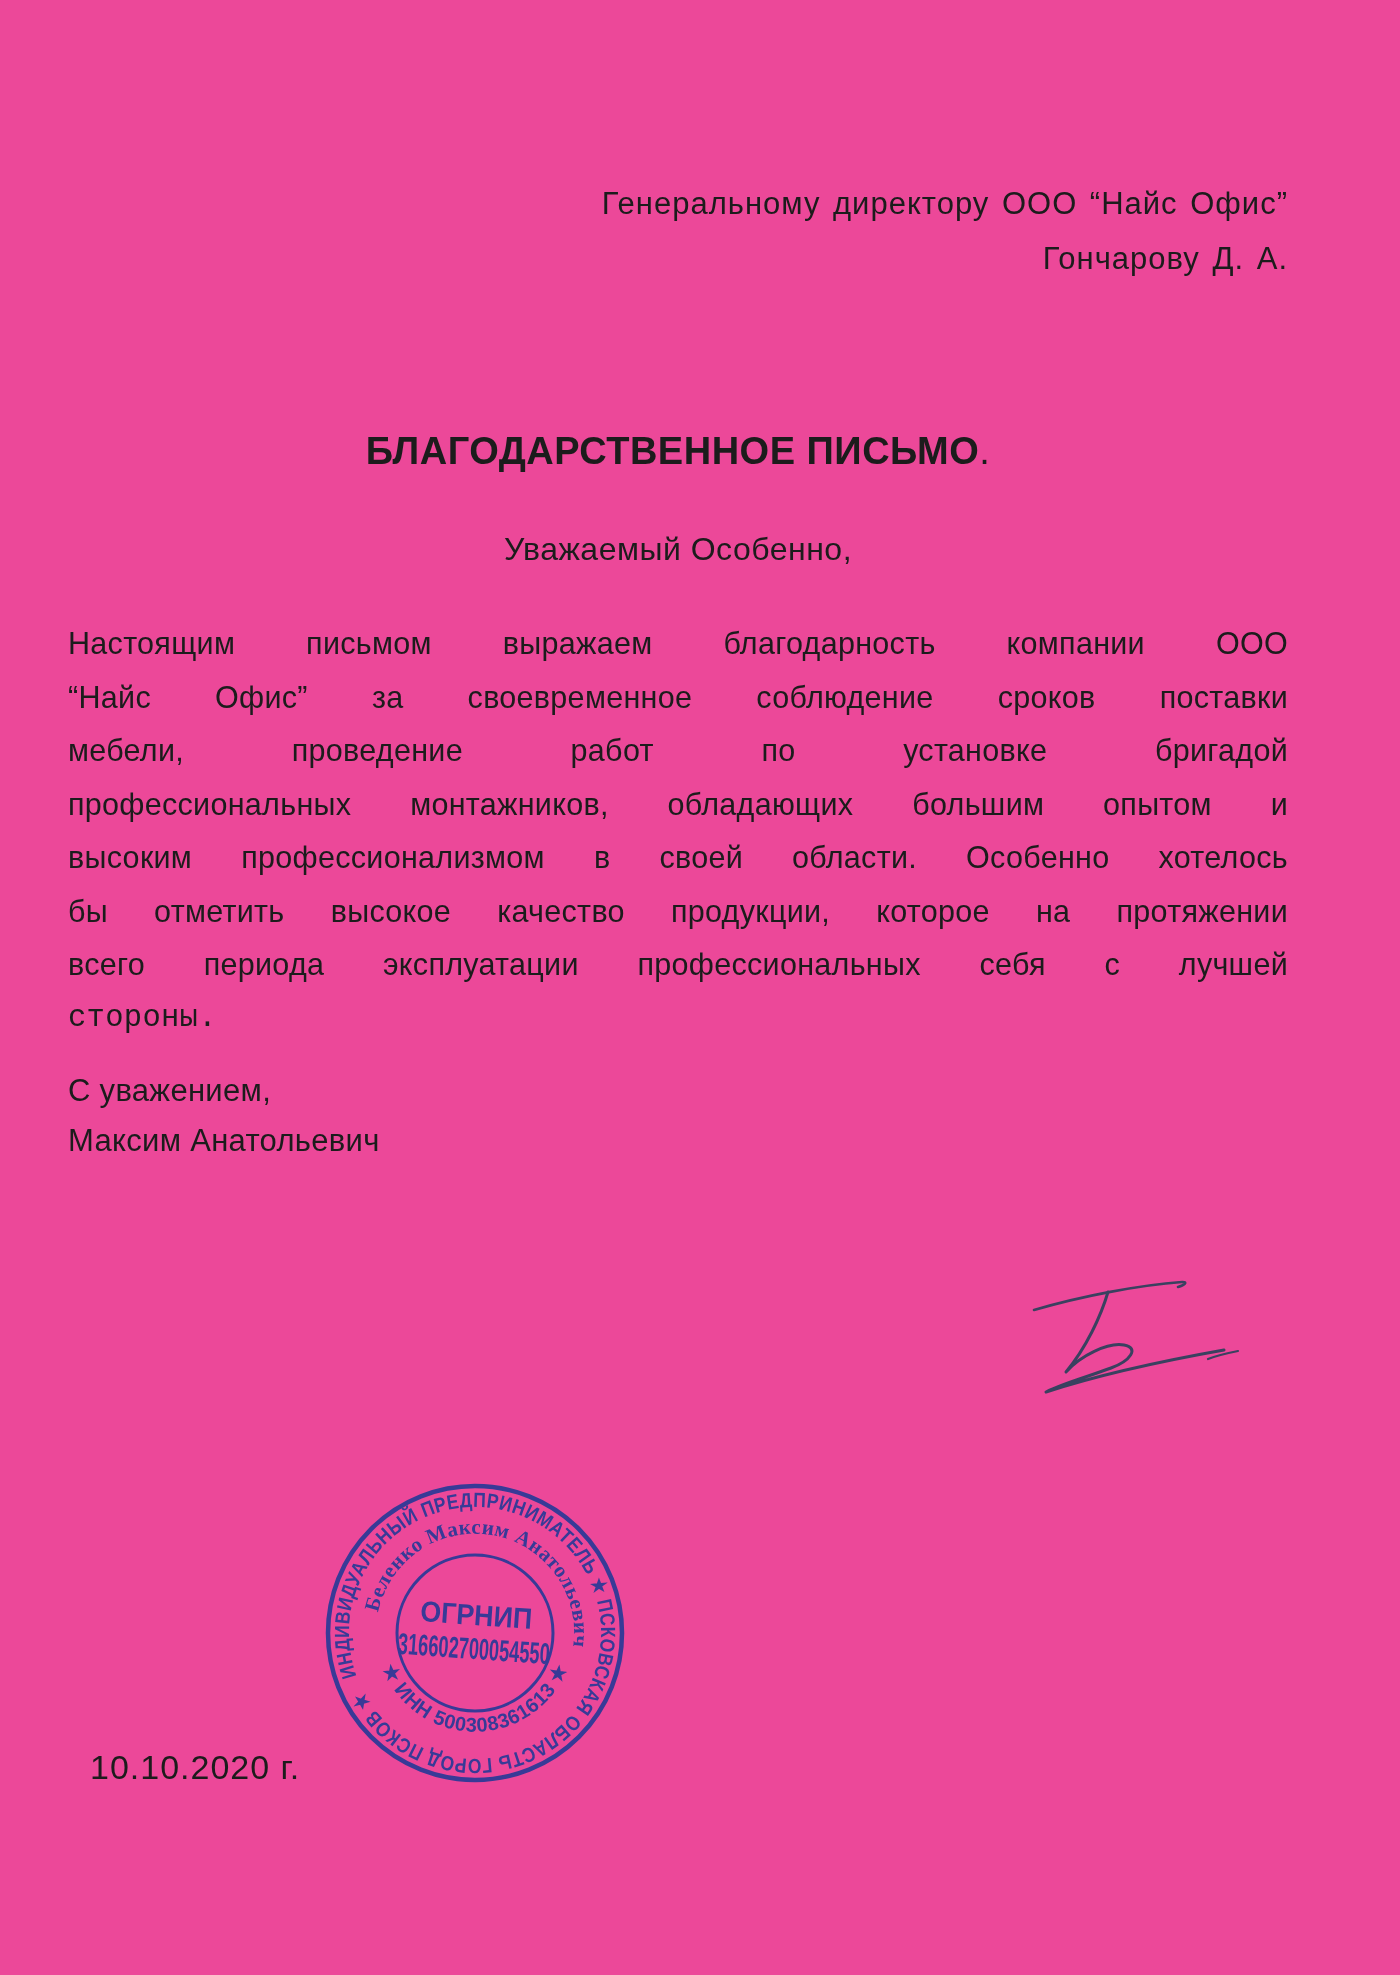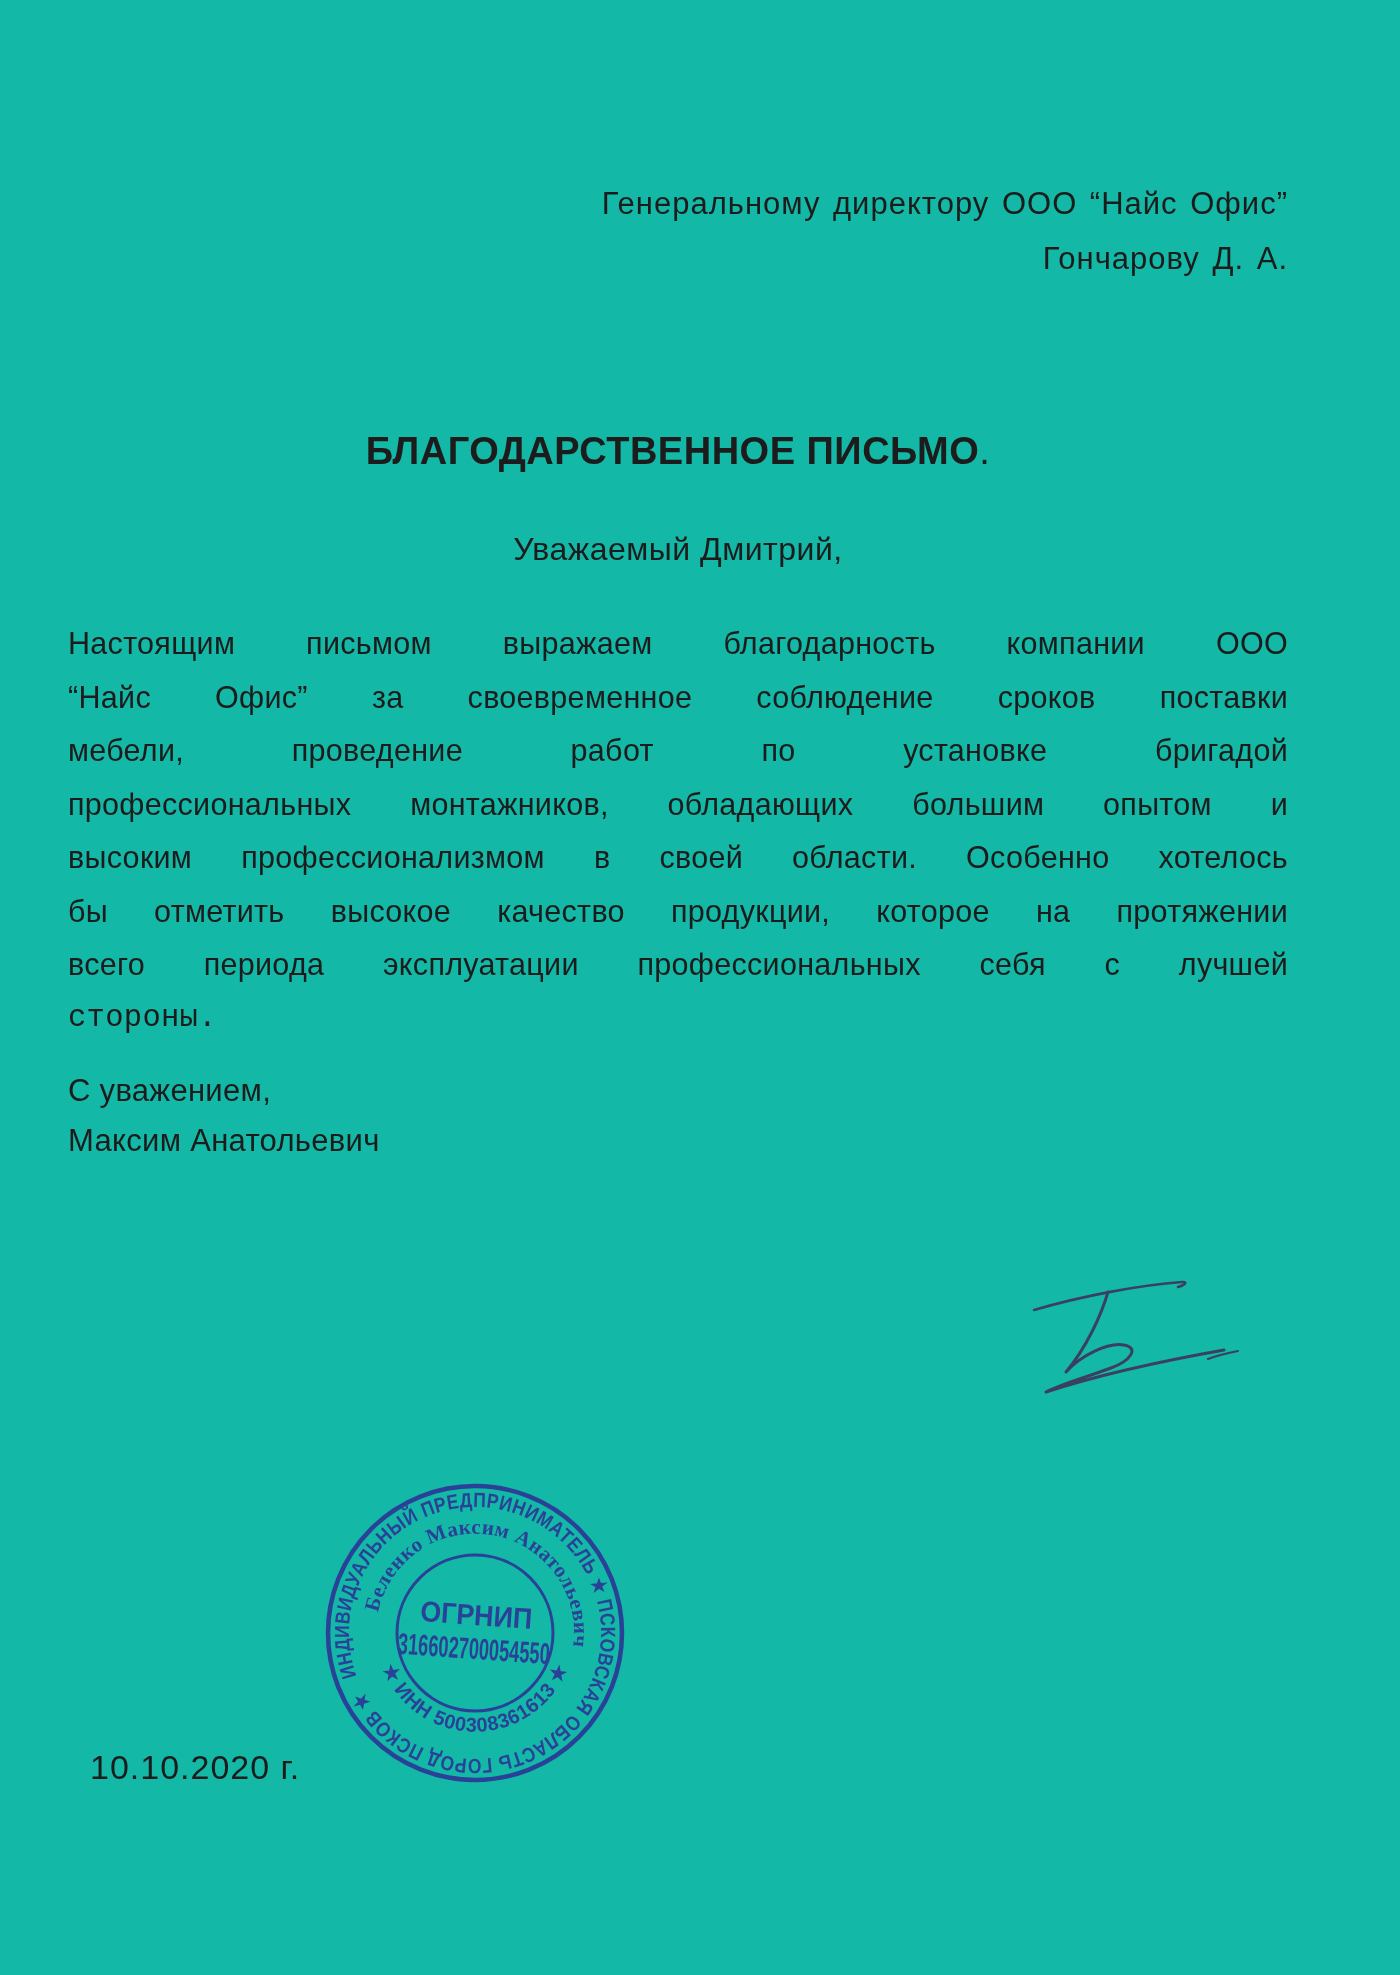--- a/index.html
+++ b/index.html
@@ -1,20 +1,20 @@
 <!DOCTYPE html>
 <html><head>
 <meta charset="utf-8">
 <style>
   html, body { margin: 0; padding: 0; background: #e8e8e8; }
   .page {
     position: relative;
     width: 1400px;
     height: 1975px;
-    background: #14b8a6;
+    background: #ec4899;
     margin: 0 auto;
     font-family: "Liberation Sans", sans-serif;
     color: #1c1c1c;
     overflow: hidden;
   }
   .recipient {
     position: absolute;
     top: 176px;
     right: 112px;
     text-align: right;
@@ -110,21 +110,21 @@
 
   <div class="recipient">
     <div>Генеральному директору ООО “Найс Офис”</div>
     <div>Гончарову Д. А.</div>
   </div>
 
   <div class="title-wrap">
     <span class="title-main">БЛАГОДАРСТВЕННОЕ ПИСЬМО</span><span>.</span>
   </div>
 
-  <div class="salutation">Уважаемый Дмитрий,</div>
+  <div class="salutation">Уважаемый Особенно,</div>
 
   <div class="letter-body">
     <div class="body-line">Настоящим письмом выражаем благодарность компании ООО</div>
     <div class="body-line">“Найс Офис” за своевременное соблюдение сроков поставки</div>
     <div class="body-line">мебели, проведение работ по установке бригадой</div>
     <div class="body-line">профессиональных монтажников, обладающих большим опытом и</div>
     <div class="body-line">высоким профессионализмом в своей области. Особенно хотелось</div>
     <div class="body-line">бы отметить высокое качество продукции, которое на протяжении</div>
     <div class="body-line">всего периода эксплуатации профессиональных себя с лучшей</div>
     <div class="body-line last">стороны.</div>

